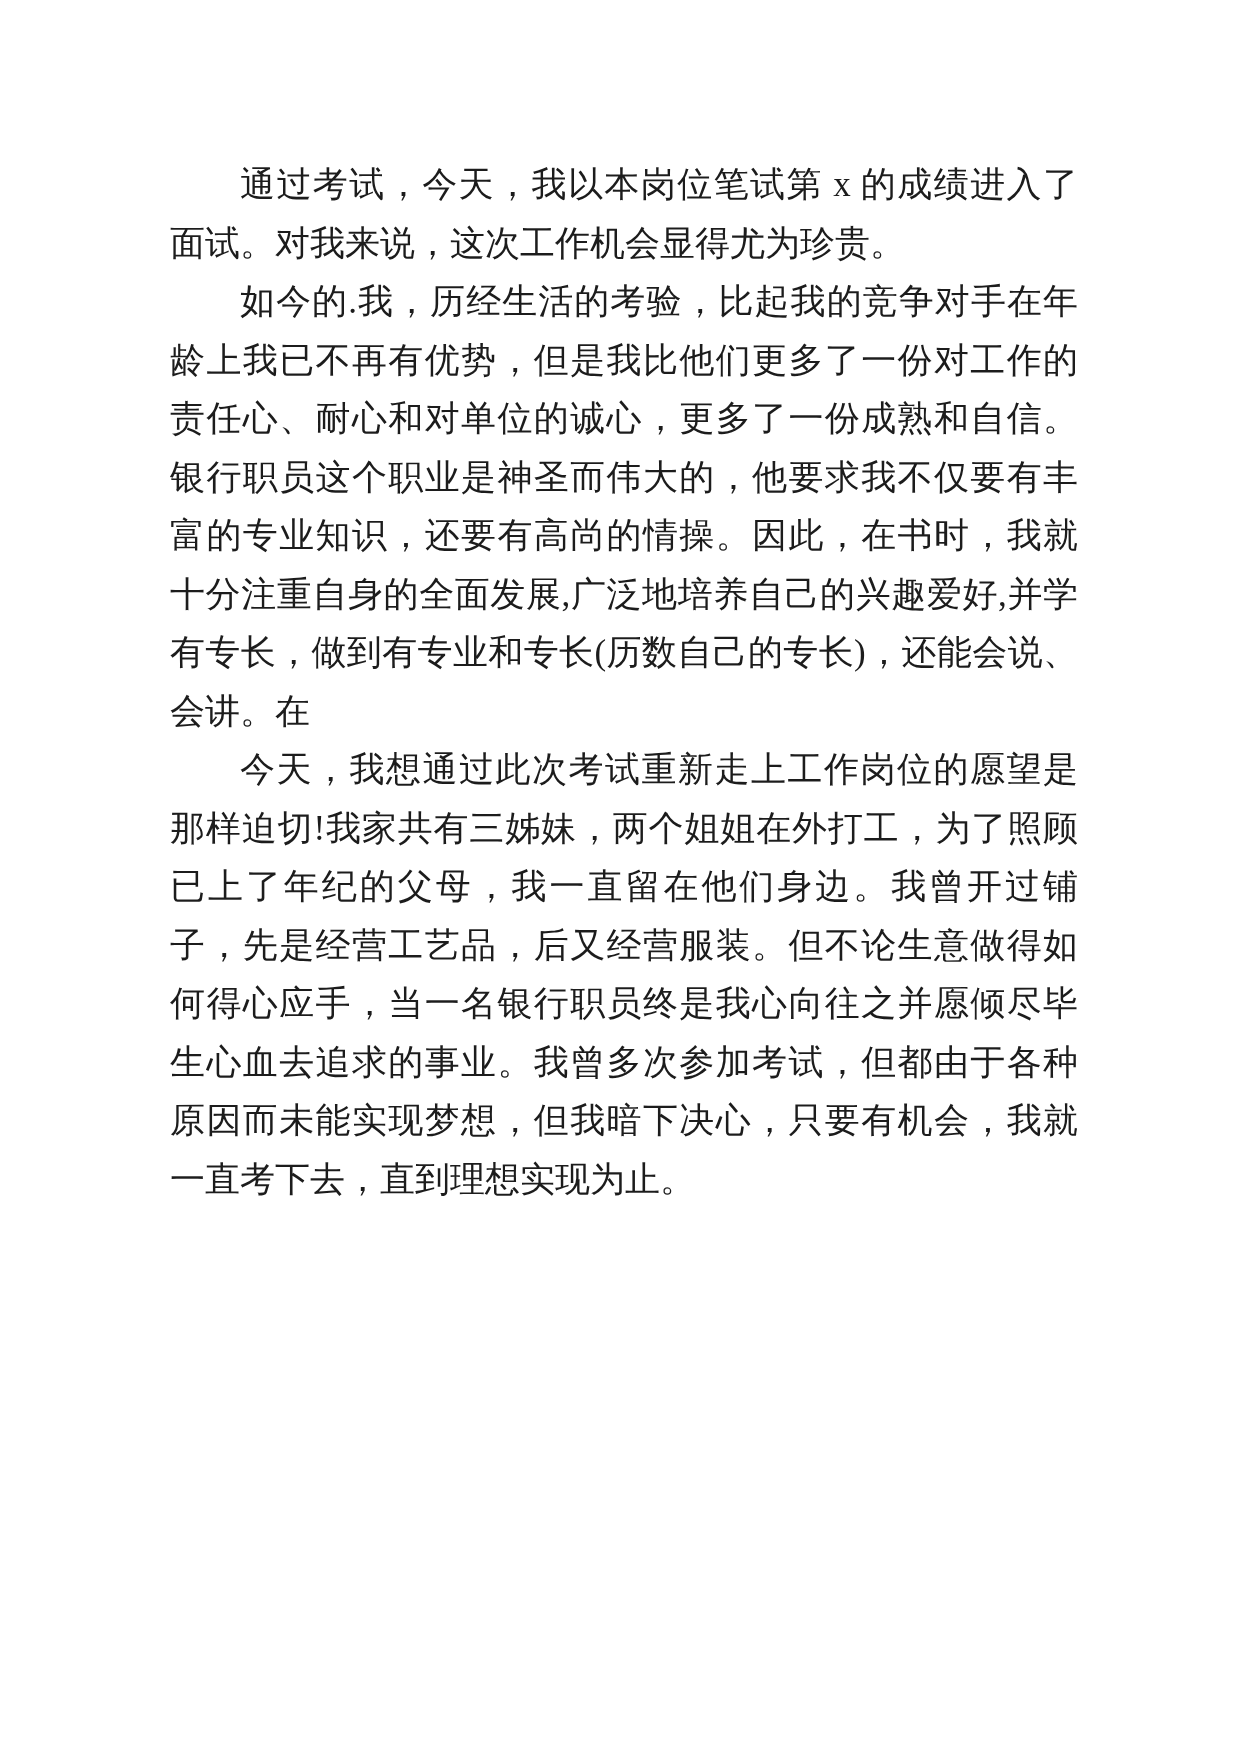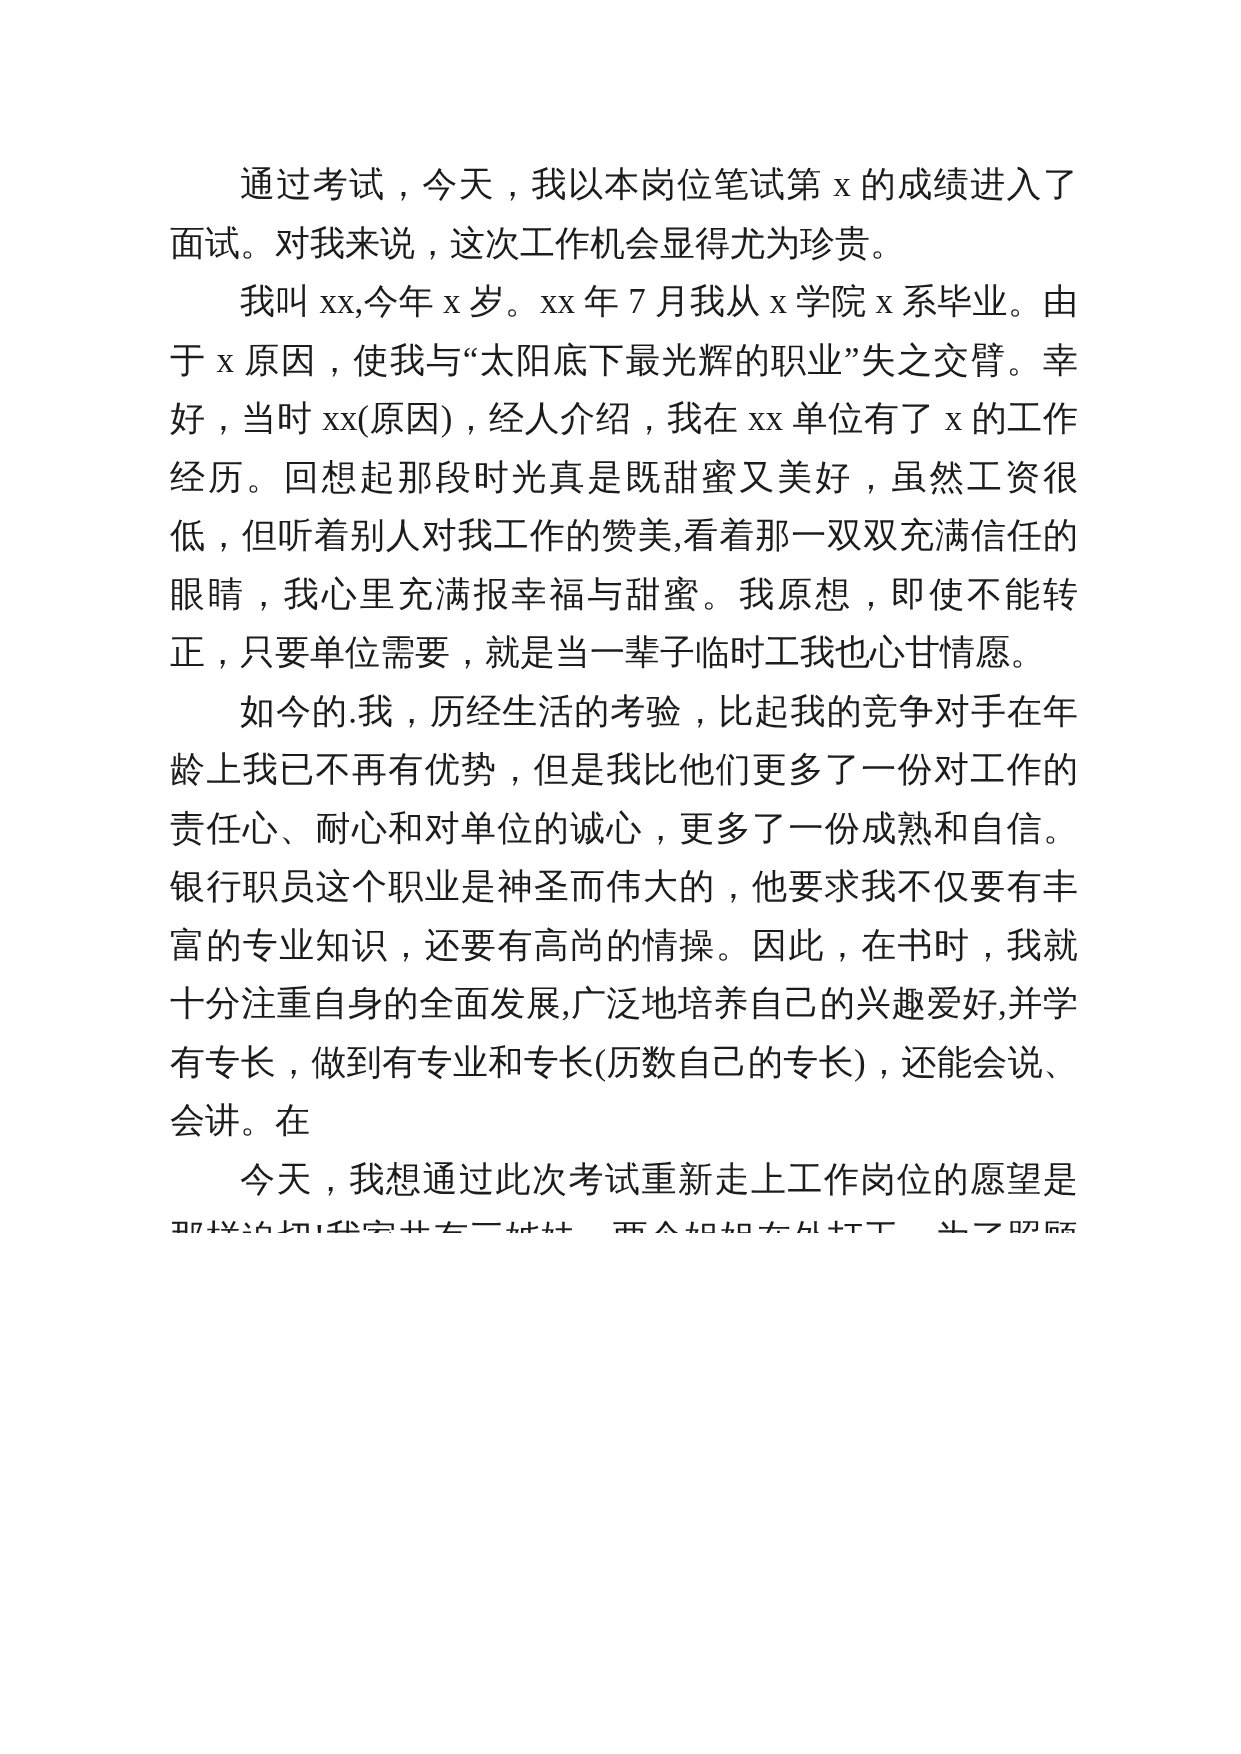--- a/index.html
+++ b/index.html
@@ -32,17 +32,16 @@
     text-indent: 2em;
     word-break: break-all;
   }
 </style>
 </head>
 <body>
 
 <div class="page">
   <div class="doc-body">
     <p>通过考试，今天，我以本岗位笔试第 x 的成绩进入了面试。对我来说，这次工作机会显得尤为珍贵。</p>
-    <p>我叫 xx,今年 x 岁。xx 年 7 月我从 x 学院 x 系毕业。由于 x 原因，使我与“太阳底下最光辉的职业”失之交臂。幸好，当时 xx(原因)，经人介绍，我在 xx 单位有了 x 的工作经历。回想起那段时光真是既甜蜜又美好，虽然工资很低，但听着别人对我工作的赞美,看着那一双双充满信任的眼睛，我心里充满报幸福与甜蜜。我原想，即使不能转正，只要单位需要，就是当一辈子临时工我也心甘情愿。</p>
     <p>如今的.我，历经生活的考验，比起我的竞争对手在年龄上我已不再有优势，但是我比他们更多了一份对工作的责任心、耐心和对单位的诚心，更多了一份成熟和自信。银行职员这个职业是神圣而伟大的，他要求我不仅要有丰富的专业知识，还要有高尚的情操。因此，在书时，我就十分注重自身的全面发展,广泛地培养自己的兴趣爱好,并学有专长，做到有专业和专长(历数自己的专长)，还能会说、会讲。在</p>
     <p>今天，我想通过此次考试重新走上工作岗位的愿望是那样迫切!我家共有三姊妹，两个姐姐在外打工，为了照顾已上了年纪的父母，我一直留在他们身边。我曾开过铺子，先是经营工艺品，后又经营服装。但不论生意做得如何得心应手，当一名银行职员终是我心向往之并愿倾尽毕生心血去追求的事业。我曾多次参加考试，但都由于各种原因而未能实现梦想，但我暗下决心，只要有机会，我就一直考下去，直到理想实现为止。</p>
   </div>
 </div>
 
 </body></html>

